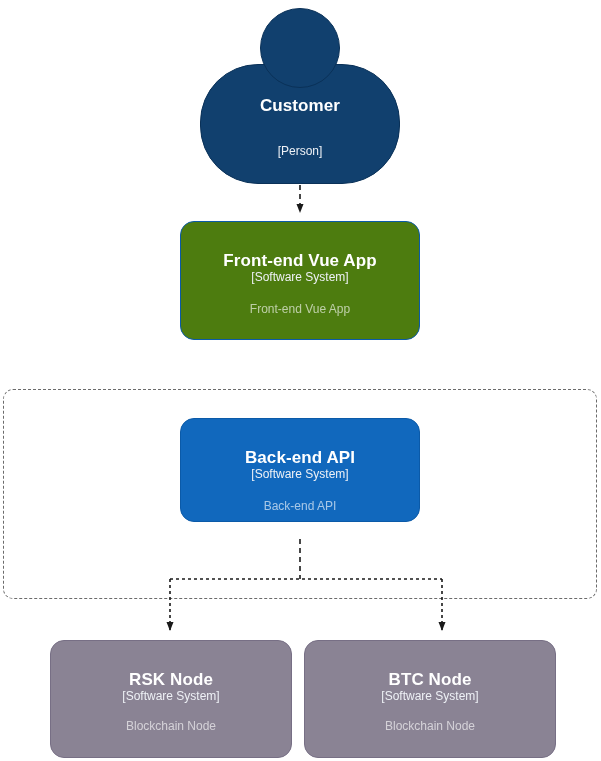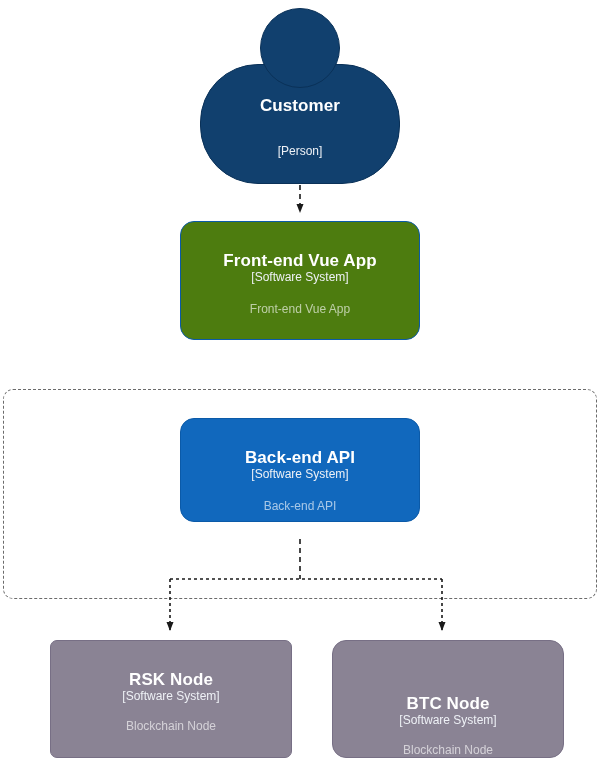--- a/index.html
+++ b/index.html
@@ -75,22 +75,22 @@
   #backend-node  { left: 180px; top: 418px; height: 104px; z-index: 2; }
   
   .graynode {
     border-radius: 14px;
     border: 1px solid #776f85;
     padding-top: 29px;
     top: 640px;
     height: 118px;
   }
   .graynode .desc { margin-top: 15px; }
-  #rsk-node { left: 50px;  width: 242px; border-radius: 7px; }
-  #btc-node { left: 332px; width: 232px; justify-content: flex-end; }
+  #rsk-node { left: 50px;  width: 242px; }
+  #btc-node { left: 304px; width: 252px; }
   
   .boundary {
     position: absolute;
     left: 3px;
     top: 389px;
     width: 594px;
     height: 210px;
     box-sizing: border-box;
     border: 1.5px dashed #6b6b6b;
     border-radius: 10px;

